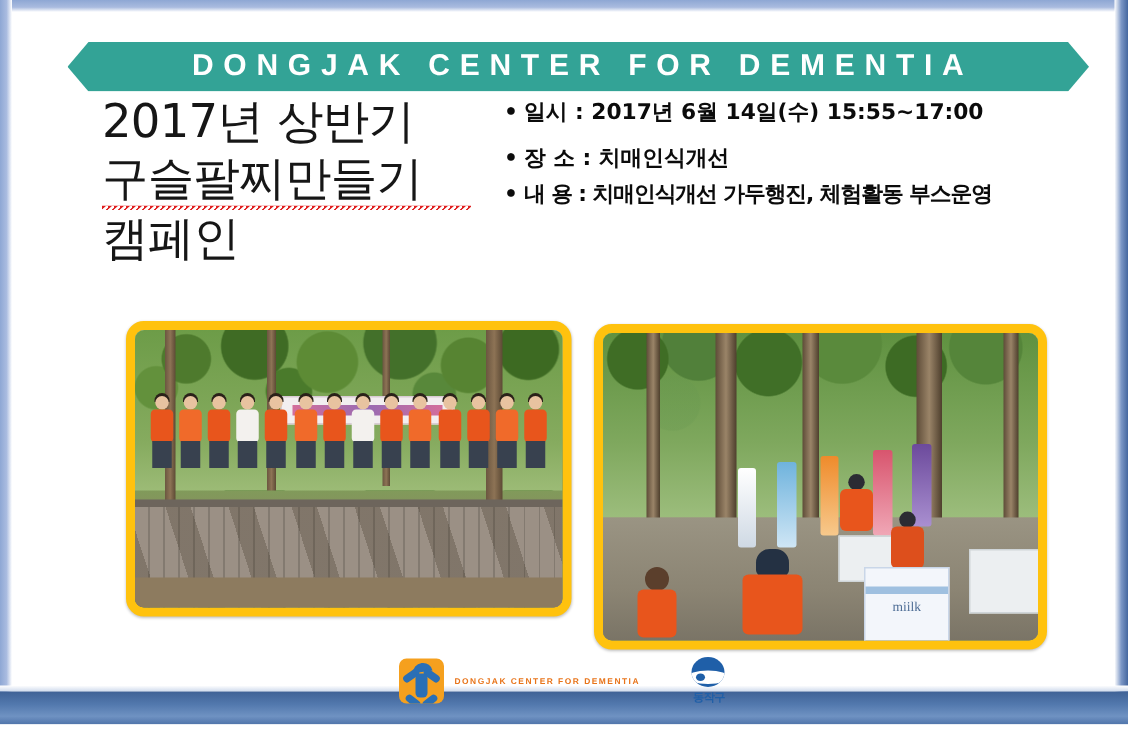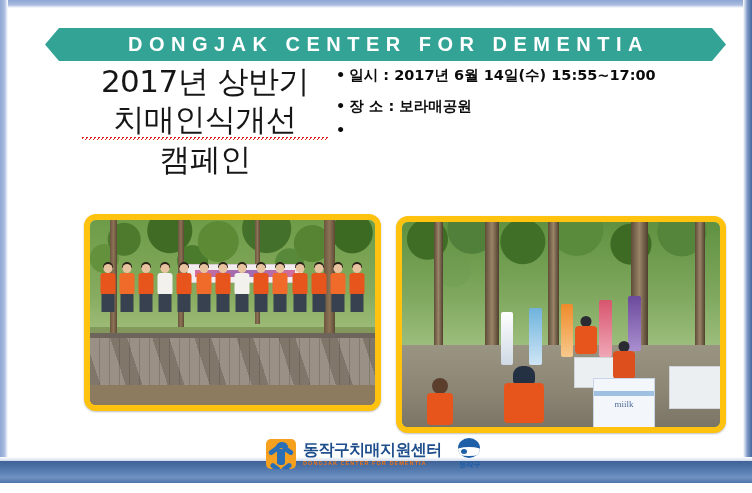--- a/index.html
+++ b/index.html
@@ -34,22 +34,22 @@
     display:flex;align-items:center;justify-content:center;
   }
   .banner-text{
     font-size:20px;font-weight:bold;letter-spacing:6.5px;
     white-space:nowrap;padding-left:6px;
     font-family:"Liberation Sans","DejaVu Sans",sans-serif;
   }
 
   
   .headline{
-    position:absolute;left:82px;top:62px;width:246px;
-    text-align:center;color:#161616;
+    position:absolute;left:68px;top:62px;width:246px;
+    color:#161616;
     font-size:31px;line-height:38px;letter-spacing:-0.5px;
     font-family:"DejaVu Sans","Liberation Sans",sans-serif;
   }
   .headline .ln{display:block;white-space:nowrap;}
   .spell{
     background-image:repeating-linear-gradient(135deg,#e02020 0 2px,transparent 2px 4px);
     background-repeat:repeat-x;background-size:4px 3px;background-position:0 100%;
     padding-bottom:2px;
   }
 
@@ -68,21 +68,21 @@
   .info-body .l{display:block;white-space:nowrap;}
   .tight{letter-spacing:-0.7px;}
 
   
   .photo{
     position:absolute;border:6px solid #ffc20e;border-radius:12px;
     overflow:hidden;background:#6f8f4e;
     box-shadow:0 1px 2px rgba(0,0,0,.25);
   }
   .photo-1{left:84px;top:214px;width:285px;height:185px;}
-  .photo-2{left:396px;top:216px;width:290px;height:205px;padding-left:28px;}
+  .photo-2{left:396px;top:216px;width:290px;height:205px;}
   .photo .scene{position:absolute;inset:0;}
 
   
   .s1-sky{position:absolute;inset:0;background:linear-gradient(180deg,#cfe0b9 0%,#9dbd76 30%,#7f9e59 55%,#8c8363 75%,#7d7154 100%);}
   .s1-canopy{position:absolute;left:0;top:0;width:100%;height:58%;
     background:
       radial-gradient(circle at 12% 18%,#4e7a2d 0 16px,transparent 17px),
       radial-gradient(circle at 28% 10%,#3f6b24 0 22px,transparent 23px),
       radial-gradient(circle at 45% 20%,#5d8b35 0 20px,transparent 21px),
       radial-gradient(circle at 62% 8%,#43702a 0 24px,transparent 25px),
@@ -156,21 +156,21 @@
     background:#2a6fb5;transform:rotate(35deg);}
   .lm-leg-l{position:absolute;left:4px;bottom:0;width:11px;height:4.5px;border-radius:3px;
     background:#2a6fb5;transform:rotate(38deg);}
   .lm-leg-r{position:absolute;right:4px;bottom:0;width:11px;height:4.5px;border-radius:3px;
     background:#2a6fb5;transform:rotate(-38deg);}
   .logo-words{display:flex;flex-direction:column;line-height:1;}
   .logo-ko{font-size:16px;font-weight:bold;color:#1f4e8c;letter-spacing:-0.6px;
     font-family:"DejaVu Sans","Liberation Sans",sans-serif;}
   .logo-en{font-size:5.6px;font-weight:bold;color:#e8741a;letter-spacing:1px;margin-top:3px;
     font-family:"Liberation Sans","DejaVu Sans",sans-serif;}
-  .gu{position:relative;width:30px;height:32px;margin-left:6px;}
+  .gu{position:relative;width:30px;height:32px;margin-left:24px;}
   .gu-circle{position:absolute;left:3px;top:0;width:22px;height:20px;border-radius:50%;
     background:#1f5fa8;overflow:hidden;}
   .gu-wave{position:absolute;left:-3px;bottom:2px;width:28px;height:9px;border-radius:50%;background:#ffffff;}
   .gu-dot{position:absolute;left:3px;bottom:4px;width:6px;height:5px;border-radius:50%;background:#1f5fa8;}
   .gu-txt{position:absolute;left:0;bottom:0;width:100%;text-align:center;font-size:7.5px;
     font-weight:bold;color:#1f5fa8;letter-spacing:-0.4px;
     font-family:"DejaVu Sans","Liberation Sans",sans-serif;}
 </style>
 </head>
 <body>
@@ -182,43 +182,44 @@
   <div class="frame-right"></div>
   <div class="frame-bottom-sheen"></div>
   <div class="frame-bottom"></div>
 
   <div class="banner">
     <span class="banner-text">DONGJAK CENTER FOR DEMENTIA</span>
   </div>
 
   <div class="headline">
     <span class="ln">2017년 상반기</span>
-    <span class="ln spell">치매인식개선</span>
+    <span class="ln spell">구슬팔찌만들기</span>
     <span class="ln">캠페인</span>
   </div>
 
   <div class="info">
 
     <div class="info-row r1">
       <span class="bullet">•</span>
       <span class="info-body">
         <span class="l">일시 : 2017년 6월 14일(수) 15:55~17:00</span>
       </span>
     </div>
 
     <div class="info-row r2">
       <span class="bullet">•</span>
       <span class="info-body">
-        <span class="l">장 소 : 보라매공원</span>
+        <span class="l">장 소 : 치매인식개선</span>
       </span>
     </div>
 
     <div class="info-row r3">
       <span class="bullet">•</span>
       <span class="info-body">
+        <span class="l tight">내 용 : 치매인식개선 가두행진, 체험활동 부스운영</span>
       </span>
     </div>
   </div>
 
   <div class="photo photo-1" title="치매인식개선 캠페인 참가자 단체사진 (보라매공원 목재 데크)">
     <div class="scene">
       <div class="s1-sky"></div>
       <div class="s1-canopy"></div>
       <div class="s1-trunk" style="left:7%;top:0;width:7px;height:62%;"></div>
       <div class="s1-trunk" style="left:31%;top:0;width:6px;height:58%;"></div>
@@ -363,21 +364,20 @@
   <div class="logo">
     <div class="logo-mark">
       <span class="lm-swoosh"></span>
       <span class="lm-arm-l"></span>
       <span class="lm-arm-r"></span>
       <span class="lm-body"></span>
       <span class="lm-leg-l"></span>
       <span class="lm-leg-r"></span>
     </div>
     <div class="logo-words">
-      <span class="logo-ko">동작구치매지원센터</span>
       <span class="logo-en">DONGJAK CENTER FOR DEMENTIA</span>
     </div>
     <div class="gu">
       <div class="gu-circle">
         <span class="gu-wave"></span>
         <span class="gu-dot"></span>
       </div>
       <span class="gu-txt">동작구</span>
     </div>
   </div>

